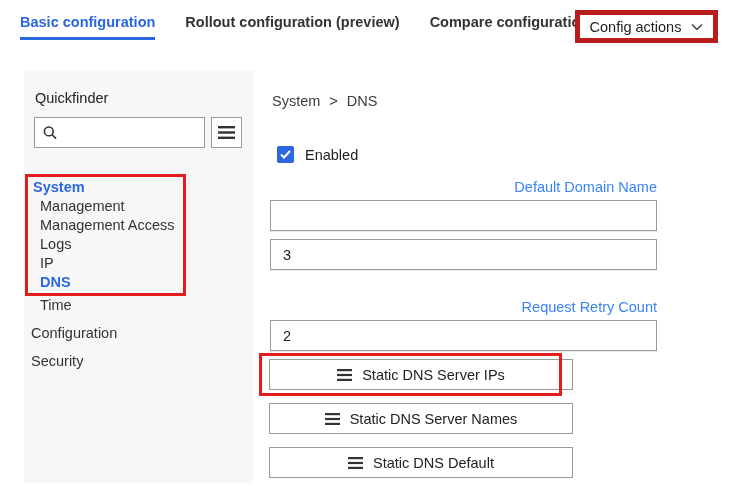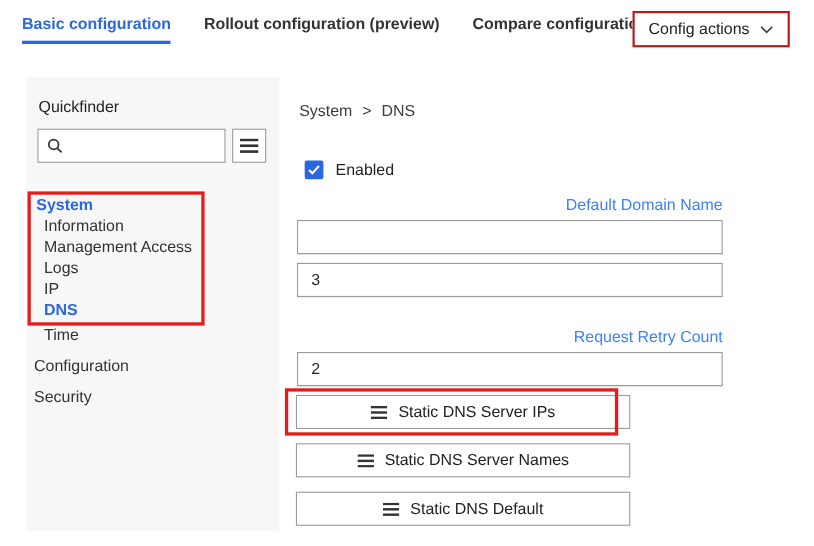--- a/index.html
+++ b/index.html
@@ -9,21 +9,21 @@
     background:#ffffff;
     font-family:"Liberation Sans","DejaVu Sans",sans-serif;
     font-size:14.5px;color:#222;
   }
   
   .tabs{position:absolute;left:20px;top:14px;display:flex;gap:30px;align-items:flex-start;}
   .tab{font-weight:700;color:#333;padding-bottom:7px;cursor:pointer;white-space:nowrap;}
   .tab.active{color:#2b67e0;border-bottom:3px solid #2b67e0;}
   .config-actions{
     position:absolute;left:575px;top:10px;width:143px;height:33px;
-    background:#fff;border:2px solid #b91c1c;box-sizing:border-box;
+    background:#fff;border:5px solid #b91c1c;box-sizing:border-box;
     display:flex;align-items:center;justify-content:center;gap:10px;
     font:inherit;color:#222;cursor:pointer;
   }
   .chev{width:12px;height:8px;display:block;}
   
   .sidebar{position:absolute;left:24px;top:70px;width:230px;height:413px;background:#f7f7f7;}
   .qf-title{position:absolute;left:11px;top:20px;color:#222;}
   .search-row{position:absolute;left:10px;top:47px;display:flex;gap:6px;}
   .search-box{
     width:171px;height:31px;background:#fff;border:1px solid #9b9b9b;
@@ -107,21 +107,21 @@
       <svg class="hamb" width="17" height="13" viewBox="0 0 17 13">
         <rect x="0" y="0" width="17" height="2.4" fill="#333"></rect>
         <rect x="0" y="5.3" width="17" height="2.4" fill="#333"></rect>
         <rect x="0" y="10.6" width="17" height="2.4" fill="#333"></rect>
       </svg>
     </button>
   </div>
 
   <div class="tree-redbox">
     <div class="tree-item lvl0 sel">System</div>
-    <div class="tree-item lvl1">Information</div>
+    <div class="tree-item lvl1">Management</div>
     <div class="tree-item lvl1">Management Access</div>
     <div class="tree-item lvl1">Logs</div>
     <div class="tree-item lvl1">IP</div>
     <div class="tree-item lvl1 sel">DNS</div>
   </div>
 
   <div class="side-item" style="left:16px;top:227px;">Time</div>
   <div class="side-item" style="left:7px;top:255px;">Configuration</div>
   <div class="side-item" style="left:7px;top:283px;">Security</div>
 </div>

